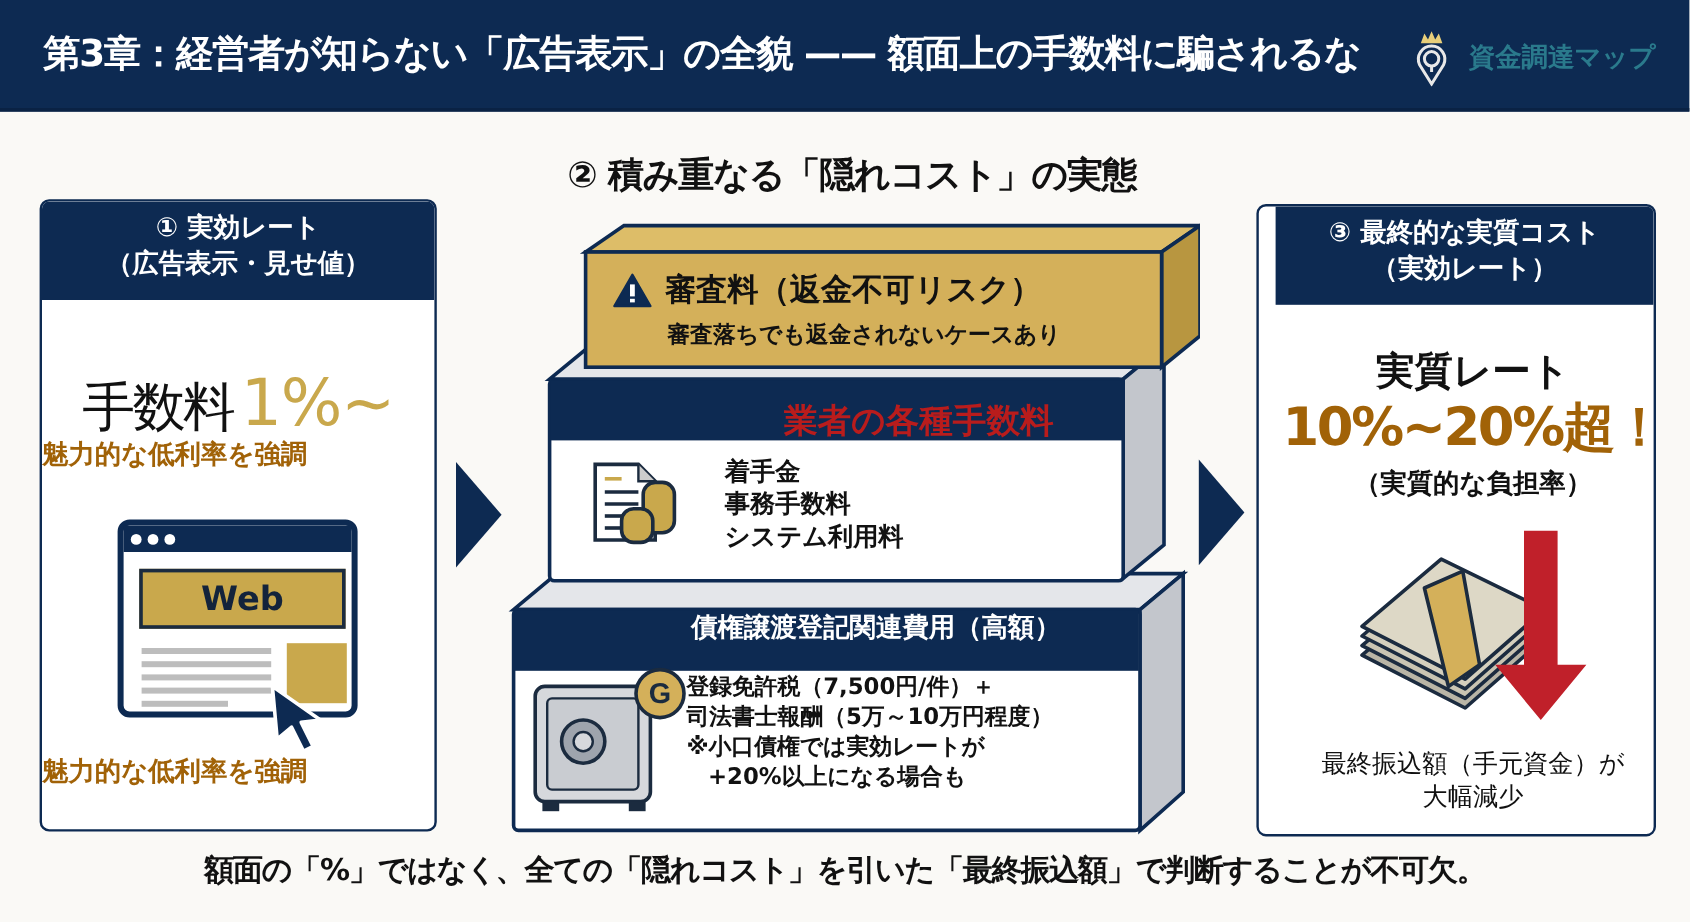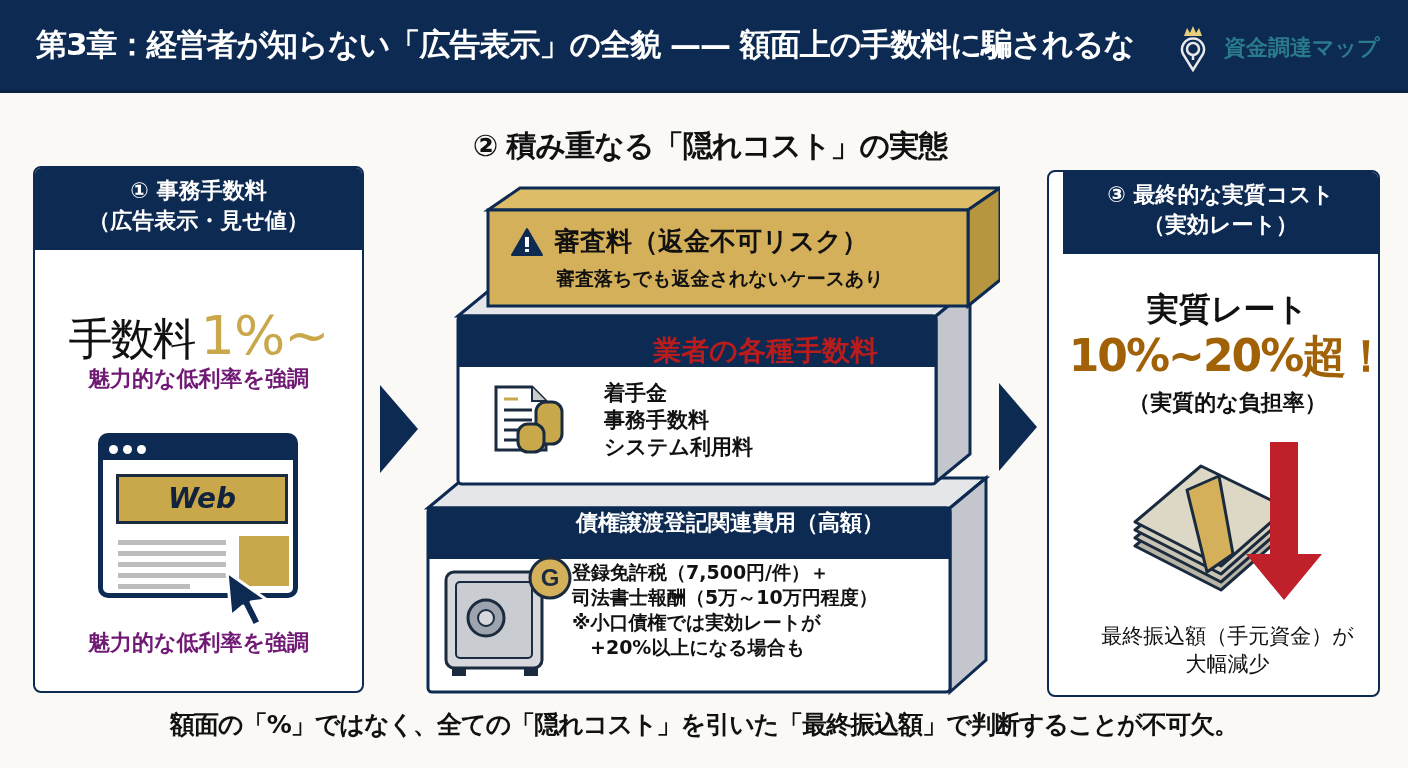--- a/index.html
+++ b/index.html
@@ -17,26 +17,26 @@
   .panel { position: absolute; border: 2px solid #0d2a52; border-radius: 8px; background: #ffffff; overflow: hidden; }
   .panel-head { background: #0d2a52; color: #ffffff; font-weight: bold; text-align: center; font-size: 22px; line-height: 30px; padding-top: 8px; }
   .p1 { left: 33px; top: 166px; width: 331px; height: 527px; }
   .p1 .panel-head { height: 82px; }
   .p3 { left: 1047px; top: 170px; width: 333px; height: 527px; padding-left: 14px; }
   .p3 .panel-head { height: 82px; }
 
   .p1-big { position: absolute; left: 0; width: 100%; top: 120px; text-align: center; font-weight: normal; white-space: nowrap; margin-top: 16px; }
   .p1-big .k { font-size: 44px; color: #111; letter-spacing: -2px; }
   .p1-big .pct { font-size: 54px; color: #c9a84c; margin-left: 6px; letter-spacing: -1px; }
-  .p1-sub { position: absolute; width: 100%; text-align: center; font-size: 22px; font-weight: bold; color: #701a75; }
+  .p1-sub { position: absolute; width: 100%; text-align: left; font-size: 22px; font-weight: bold; color: #a16207; }
 
   .browser { position: absolute; left: 63px; top: 265px; width: 200px; height: 165px; border: 5px solid #0d2a52; border-radius: 10px; background: #fff; }
   .browser-bar { height: 22px; background: #0d2a52; display: flex; align-items: center; padding-left: 6px; gap: 5px; }
   .dot { width: 9px; height: 9px; border-radius: 50%; background: #fff; }
-  .web-banner { position: absolute; left: 13px; top: 36px; width: 172px; height: 50px; background: #c9a84c; border: 3px solid #1b2b3f; text-align: center; font-size: 28px; font-weight: bold; color: #13233b; line-height: 44px; font-style: italic; }
+  .web-banner { position: absolute; left: 13px; top: 36px; width: 172px; height: 50px; background: #c9a84c; border: 3px solid #1b2b3f; text-align: center; font-size: 28px; font-weight: bold; color: #13233b; line-height: 44px; }
   .line { position: absolute; left: 15px; height: 5px; background: #bdbdbd; }
   .ad-square { position: absolute; left: 136px; top: 98px; width: 50px; height: 50px; background: #c9a84c; }
   .cursor { position: absolute; left: 188px; top: 402px; width: 50px; height: 60px; }
 
   
   .mid-title { position: absolute; left: 440px; top: 126px; width: 540px; text-align: center; font-size: 30px; font-weight: bold; color: #111; letter-spacing: -1px; }
   .stack-svg { position: absolute; left: 420px; top: 180px; width: 580px; height: 520px; }
   .blk-text { position: absolute; text-align: right; font-weight: bold; }
   .b1-title { left: 494px; top: 224px; width: 390px; font-size: 26px; color: #111; display: flex; align-items: center; justify-content: center; gap: 10px; }
   .b1-sub { left: 494px; top: 266px; width: 390px; font-size: 19px; color: #111; }
@@ -70,21 +70,21 @@
       <path d="M15 46 L5 30 A11 11 0 1 1 25 30 Z" fill="none" stroke="#e8e8e8" stroke-width="2.5"></path>
       <circle cx="15" cy="25" r="6" fill="none" stroke="#e8e8e8" stroke-width="2.5"></circle>
       <path d="M15 31 L15 36" stroke="#e8e8e8" stroke-width="2.5"></path>
     </svg>
     <span class="brand-text">資金調達マップ</span>
   </div>
 </div>
 
 <div class="panel p1">
   <div class="panel-head">
-    <div>① 事務手数料</div>
+    <div>① 実効レート</div>
     <div>（広告表示・見せ値）</div>
   </div>
   <div class="p1-big">
     <span class="k">手数料</span><span class="pct">1%~</span>
   </div>
   <div class="p1-sub" style="top:196px;">魅力的な低利率を強調</div>
 
   <div class="browser">
     <div class="browser-bar">
       <span class="dot"></span>

